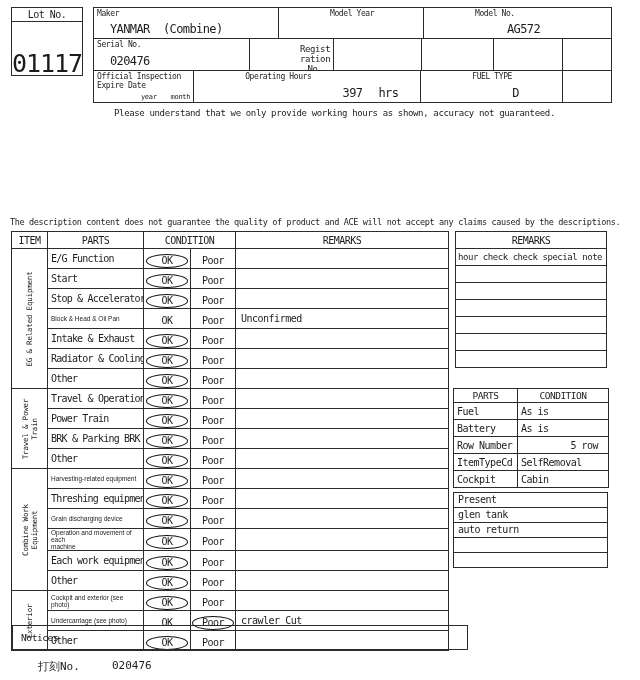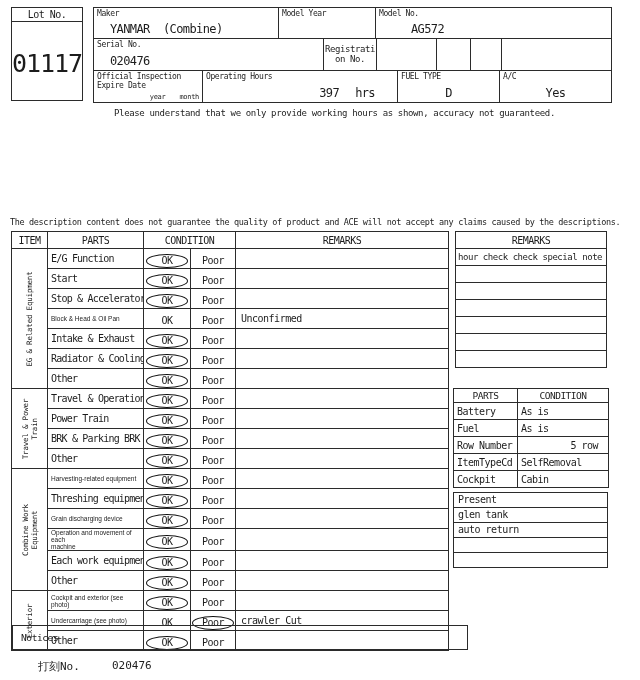--- a/index.html
+++ b/index.html
@@ -4,29 +4,29 @@
 <style>
   * { margin:0; padding:0; box-sizing:border-box; }
   html,body { background:#fff; }
   body {
     width:640px; height:680px; position:relative; overflow:hidden;
     font-family:"DejaVu Sans Mono", monospace; color:#1c1c1c;
   }
   .abs { position:absolute; }
 
   
-  .lot-box { left:11px; top:7px; width:72px; height:94px; border:1px solid #2b2b2b; }
+  .lot-box { left:11px; top:7px; width:72px; height:69px; border:1px solid #2b2b2b; }
   .lot-label { height:14px; border-bottom:1px solid #2b2b2b; text-align:center;
     font-size:10px; line-height:14px; letter-spacing:-0.5px; }
   .lot-value { height:83px; display:flex; align-items:center; justify-content:center;
     font-size:25px; letter-spacing:-1px; }
 
   
   .hdr-table { left:93px; top:7px; width:519px; height:96px; border:1px solid #2b2b2b; }
-  .hrow { display:flex; width:100%; }
+  .hrow { display:flex; width:100%;gap:48px; }
   .hrow1 { height:31px; border-bottom:1px solid #2b2b2b; }
   .hrow2 { height:32px; border-bottom:1px solid #2b2b2b; }
   .hrow3 { height:31px; }
   .hcell { position:relative; border-right:1px solid #2b2b2b; height:100%; overflow:hidden; }
   .hcell:last-child { border-right:none; }
   .hlabel { position:absolute; top:1px; left:3px; font-size:8px; letter-spacing:-0.4px;
     line-height:9px; white-space:pre-line; }
   .hvalue { position:absolute; bottom:2px; left:0; right:0; font-size:12px;
     letter-spacing:-0.6px; white-space:pre; }
   .v-indent { padding-left:16px; }
@@ -347,25 +347,25 @@
   <colgroup>
       <col style="width:64px">
       <col style="width:91px">
     </colgroup>
   <tbody>
       <tr class="phead">
     <td>PARTS</td>
     <td>CONDITION</td>
   </tr>
   <tr>
+    <td>Fuel</td>
+    <td>As is</td>
+  </tr>
+  <tr>
     <td>Battery</td>
-    <td>As is</td>
-  </tr>
-  <tr>
-    <td>Fuel</td>
     <td>As is</td>
   </tr>
   <tr>
     <td>Row Number</td>
     <td class="num">5 row</td>
   </tr>
   <tr>
     <td>ItemTypeCd</td>
     <td>SelfRemoval</td>
   </tr>

